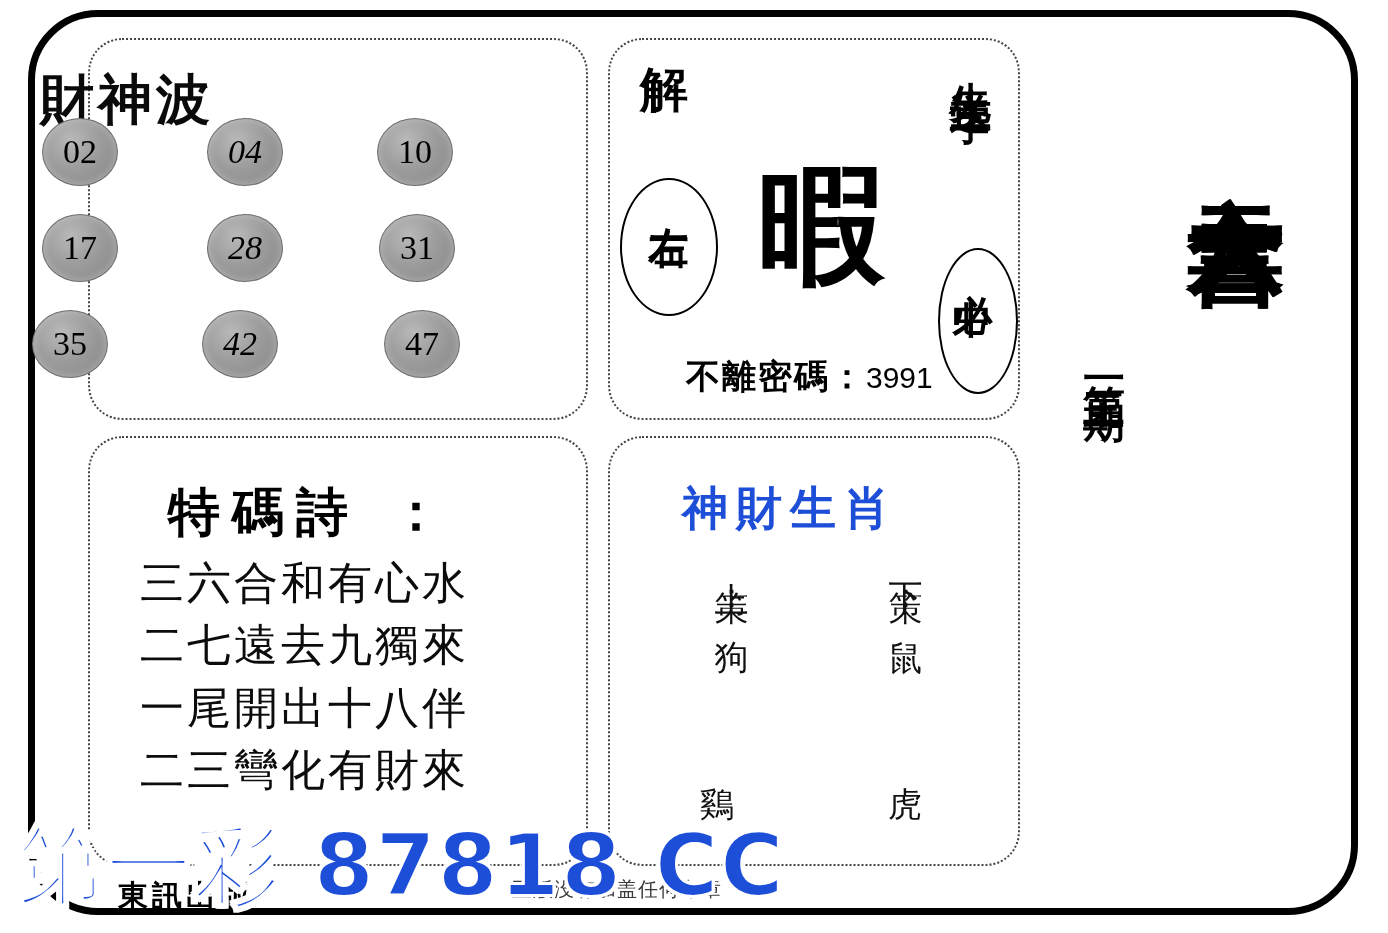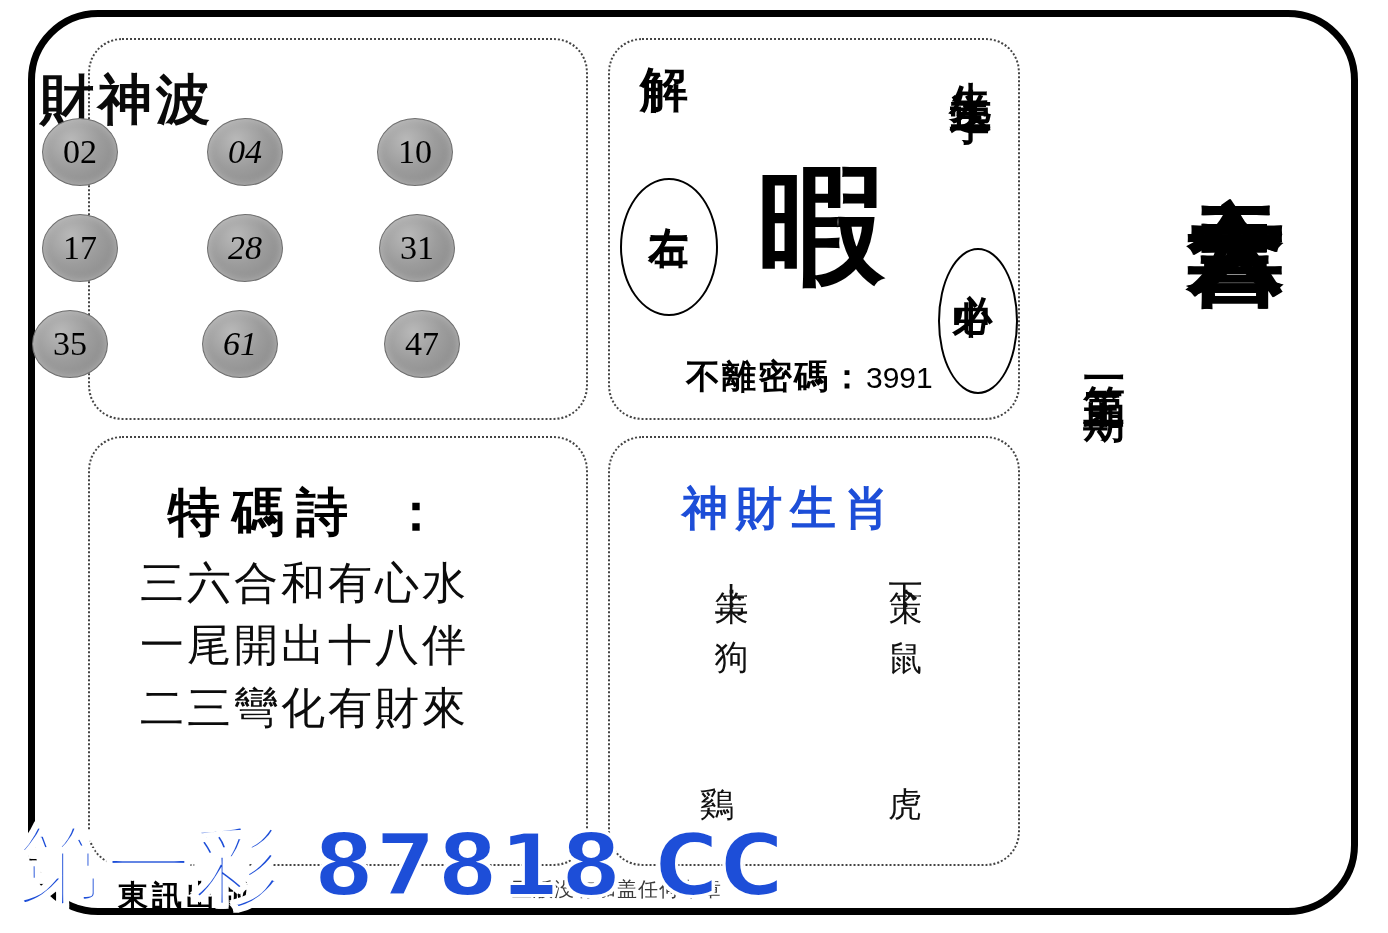--- a/index.html
+++ b/index.html
@@ -305,40 +305,41 @@
   <div class="panel" id="panel-caishenbo"></div>
   <div class="panel-title-cs">財神波</div>
   <div class="ball-grid">
     <div class="ball r0 c0">02</div>
     <div class="ball r0 c1">04</div>
     <div class="ball r0 c2">10</div>
     <div class="ball r1 c0">17</div>
     <div class="ball r1 c1">28</div>
     <div class="ball r1 c2">31</div>
     <div class="ball r2 c0">35</div>
-    <div class="ball r2 c1">61</div>
+    <div class="ball r2 c1">42</div>
     <div class="ball r2 c2">47</div>
   </div>
 
   <div class="panel" id="panel-jie"></div>
   <div class="jie-char">解</div>
   <div class="oval" id="oval-zuoyou"></div>
   <div class="vert-text" id="txt-zuoyou">左右</div>
   <div class="big-xia">暇</div>
   <div class="vert-text" id="txt-xianshengsongzi">先生送字</div>
   <div class="oval" id="oval-bizhong"></div>
   <div class="vert-text" id="txt-bizhong">必中</div>
   <div class="code-line">
     <span>不離密碼：</span><span class="code-num">3991</span>
   </div>
 
   <div class="panel" id="panel-tema"></div>
   <div class="panel-title-tm">特碼詩 ：</div>
   <div class="poem">
     <div class="poem-line">三六合和有心水</div>
+    <div class="poem-line">二七遠去九獨來</div>
     <div class="poem-line">一尾開出十八伴</div>
     <div class="poem-line">二三彎化有財來</div>
   </div>
 
   <div class="panel" id="panel-shengxiao"></div>
   <div class="panel-title-sx">神財生肖</div>
   <div class="sx-col" id="sx-upper">上策：狗</div>
   <div class="sx-col" id="sx-lower">下策：鼠</div>
   <div class="sx-extra" id="sx-extra-left">鷄</div>
   <div class="sx-extra" id="sx-extra-right">虎</div>

